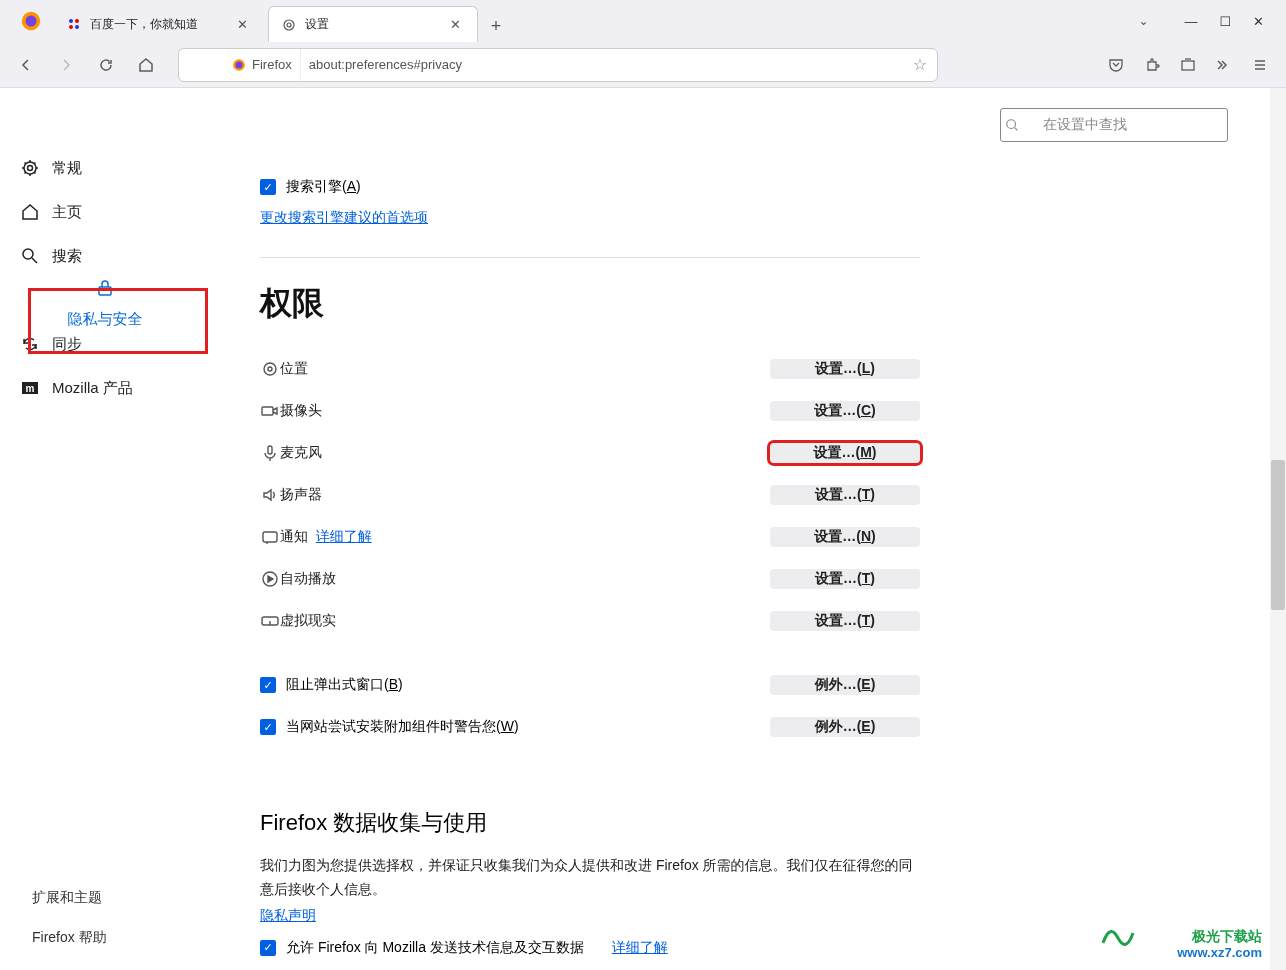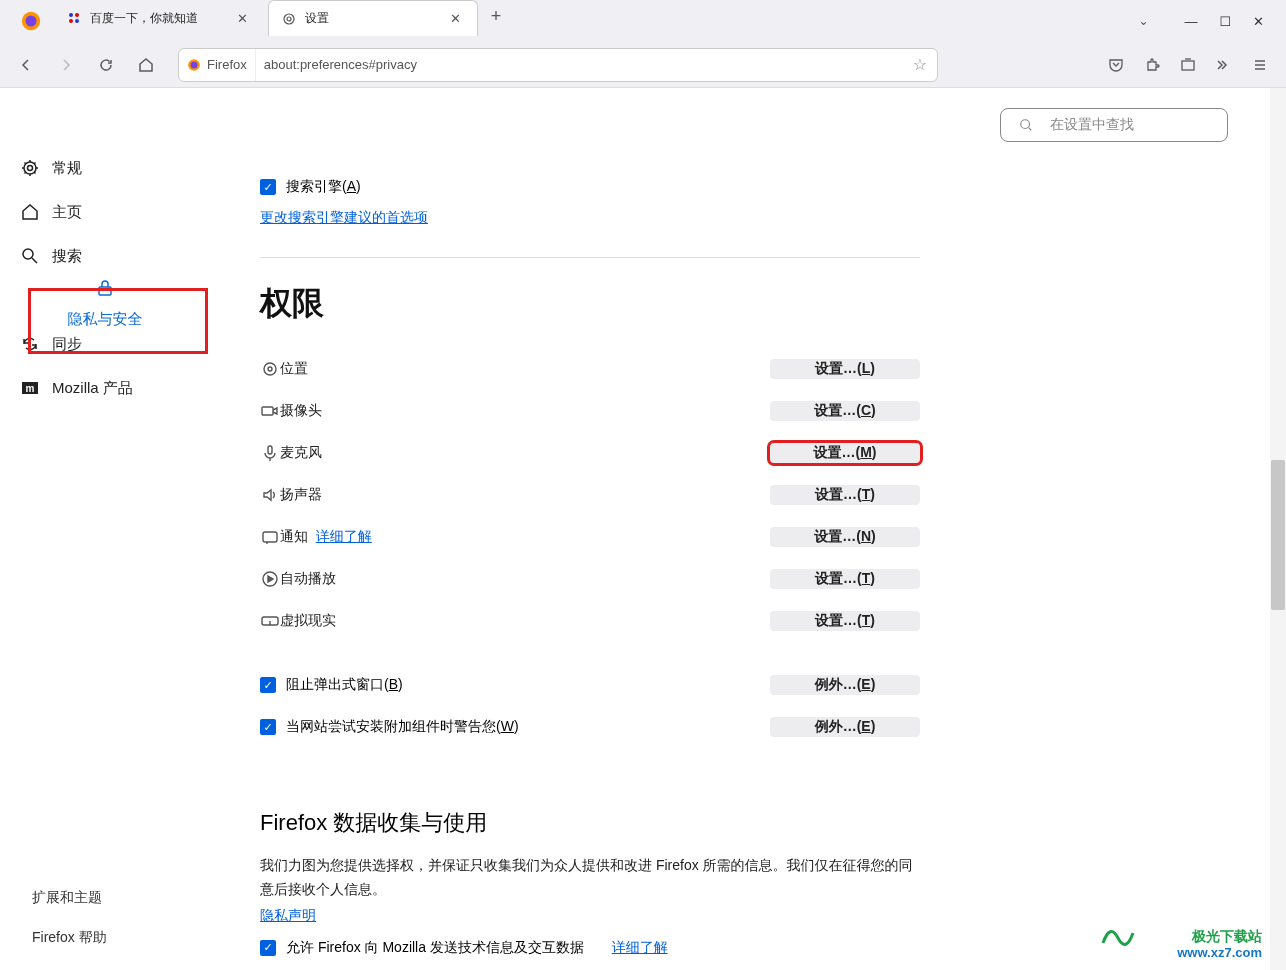--- a/index.html
+++ b/index.html
@@ -1,56 +1,56 @@
 <!DOCTYPE html>
 <html><head>
 <meta charset="utf-8">
 <style>
 * { margin: 0; padding: 0; box-sizing: border-box; font-family: -apple-system, "Segoe UI", "Microsoft YaHei", sans-serif; }
 body { width: 1286px; height: 970px; background: #f0f0f4; overflow: hidden; position: relative; }
 
 
 .titlebar { height: 42px; background: #f0f0f4; display: flex; align-items: center; padding-left: 10px; }
 .ff-logo { width: 22px; height: 22px; margin: 0 10px; }
-.tabstrip { display: flex; height: 100%; align-items: flex-start; flex: 1; }
+.tabstrip { display: flex; height: 100%; align-items: flex-end; flex: 1; }
 .tab { display: flex; align-items: center; height: 36px; padding: 0 12px; min-width: 210px; border-radius: 6px 6px 0 0; margin: 0 2px; font-size: 12px; color: #222; position: relative; }
 .tab.active { background: #fff; border: 1px solid #ccc; border-bottom: none; }
 .tab .favicon { width: 16px; height: 16px; margin-right: 8px; display: inline-flex; align-items: center; justify-content: center; }
 .tab .close { margin-left: auto; color: #555; font-size: 13px; padding: 2px 4px; }
 .newtab { width: 32px; height: 32px; display: flex; align-items: center; justify-content: center; font-size: 18px; color: #555; }
 .winctrls { display: flex; gap: 22px; padding: 0 22px; align-items: center; height: 100%; }
 .winctrls span { font-size: 13px; color: #333; }
 .chev { color: #555; font-size: 12px; margin-right: 14px; }
 
 
 .toolbar { height: 46px; background: #f0f0f4; display: flex; align-items: center; padding: 0 10px; gap: 8px; border-bottom: 1px solid #ddd; }
 .tbtn { width: 32px; height: 32px; display: flex; align-items: center; justify-content: center; color: #5b5b5b; border-radius: 4px; }
 .tbtn.disabled { color: #bbb; }
 .urlbar { flex: 1; max-width: 760px; height: 34px; background: #fff; border: 1px solid #ccc; border-radius: 6px; display: flex; align-items: center; margin: 0 8px; }
-.urlbar .identity { display: flex; align-items: center; padding: 0 8px; gap: 6px; font-size: 13px; color: #555; border-right: 1px solid #eee; height: 100%; }
+.urlbar .identity { display: flex; align-items: center; padding: 0 8px; gap: 6px; font-size: 13px; color: #555; border-right: 1px solid #eee; height: 100%; margin-left: 45px; }
 .urlbar .addr { font-size: 13px; color: #555; padding: 0 8px; flex: 1; }
 .urlbar .star { padding: 0 10px; color: #888; }
 .rightbtns { display: flex; gap: 4px; margin-left: auto; }
 
 
 .viewport { display: flex; height: calc(100% - 88px); background: #fff; position: relative; }
 .scrollbar-track { position: absolute; right: 0; top: 0; width: 16px; height: 100%; background: #f4f4f4; }
 .scrollbar-thumb { position: absolute; right: 1px; width: 14px; background: #c7c7c7; border-radius: 2px; }
 
 .sidebar { width: 210px; padding-top: 58px; }
 .side-item { display: flex; align-items: center; height: 44px; padding: 0 20px; gap: 12px; font-size: 15px; color: #222; }
 .side-item.active { color: #0a6cd9; flex-direction: column; }
 .side-item .ico { width: 20px; height: 20px; display: flex; align-items: center; justify-content: center; }
 .highlight-sidebar { position: absolute; border: 3px solid #e02020; pointer-events: none; }
 
 .sidebar-bottom { position: absolute; bottom: 12px; left: 0; width: 210px; }
 .side-small { display: flex; align-items: center; height: 40px; padding: 0 20px; gap: 12px; font-size: 14px; color: #333; }
 
 .main { flex: 1; padding: 0 30px 0 50px; overflow: hidden; position: relative; }
-.searchbox { position: absolute; top: 20px; right: 58px; width: 228px; height: 34px; border: 1px solid #888; border-radius: 8px; display: flex; align-items: center; padding: 0 18px; gap: 17px; color: #888; font-size: 14px; }
+.searchbox { position: absolute; top: 20px; right: 58px; width: 228px; height: 34px; border: 1px solid #888; border-radius: 3px; display: flex; align-items: center; padding: 0 4px; gap: 24px; color: #888; font-size: 14px; }
 
 .content-body { padding-top: 90px; max-width: 660px; }
 .chk-row { display: flex; align-items: center; gap: 10px; margin-bottom: 12px; font-size: 14px; }
 .chk { width: 16px; height: 16px; background: #0060df; border-radius: 2px; display: inline-flex; align-items: center; justify-content: center; color: #fff; font-size: 11px; }
 .under { text-decoration: underline; }
 .link { color: #0060df; text-decoration: underline; font-size: 14px; }
 
 hr.sep { border: none; border-top: 1px solid #ddd; margin: 30px 0 24px; }
 h2.sect { font-size: 32px; font-weight: 600; margin-bottom: 22px; color: #111; }
 

